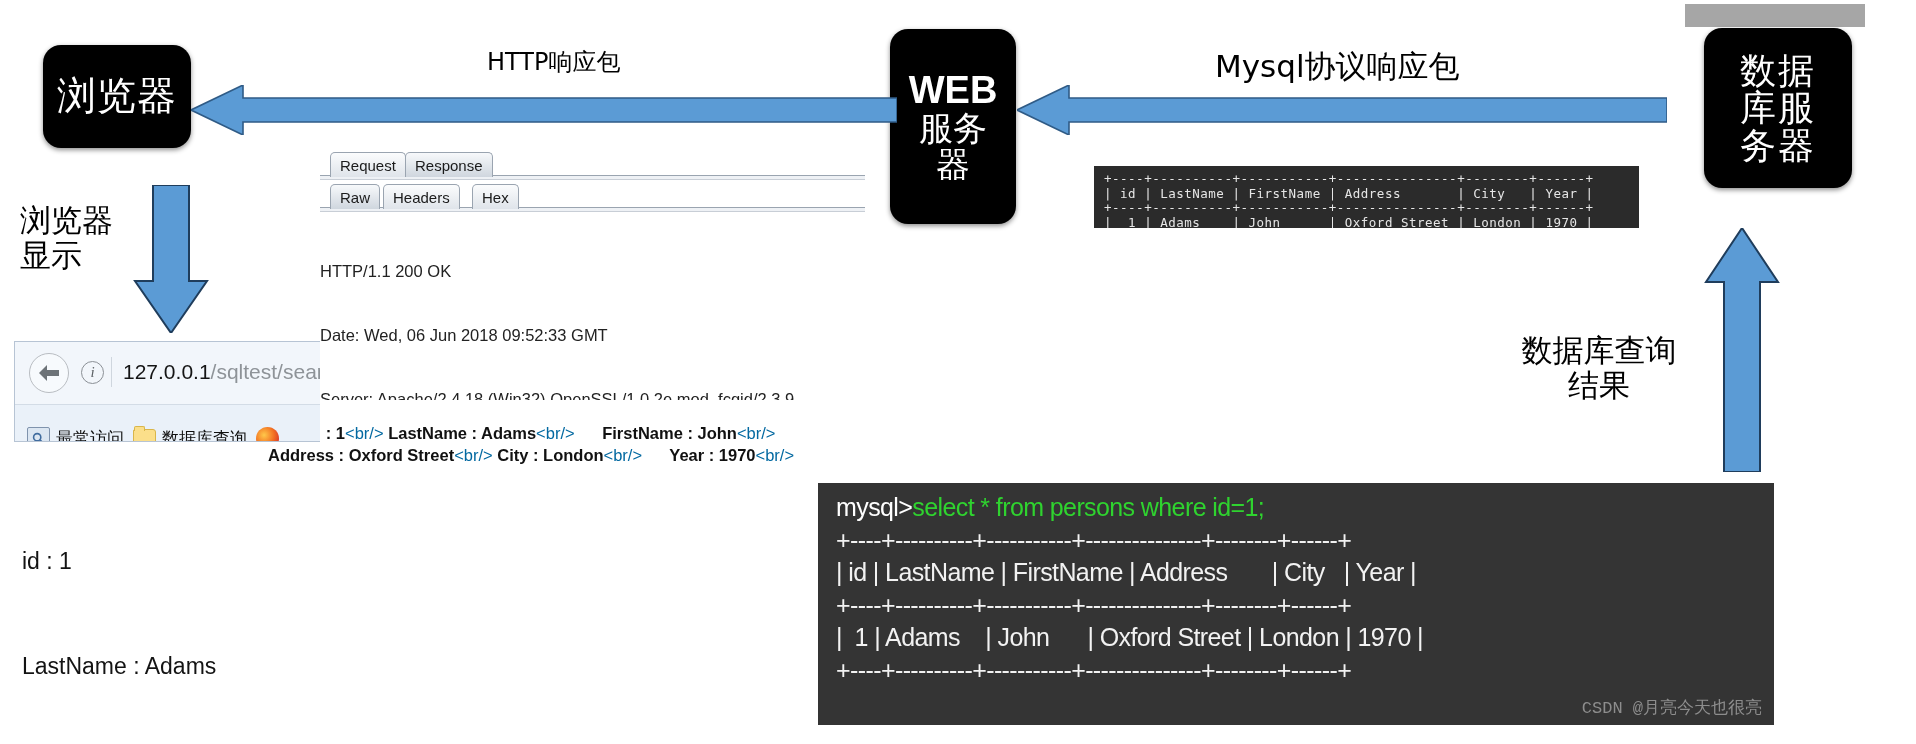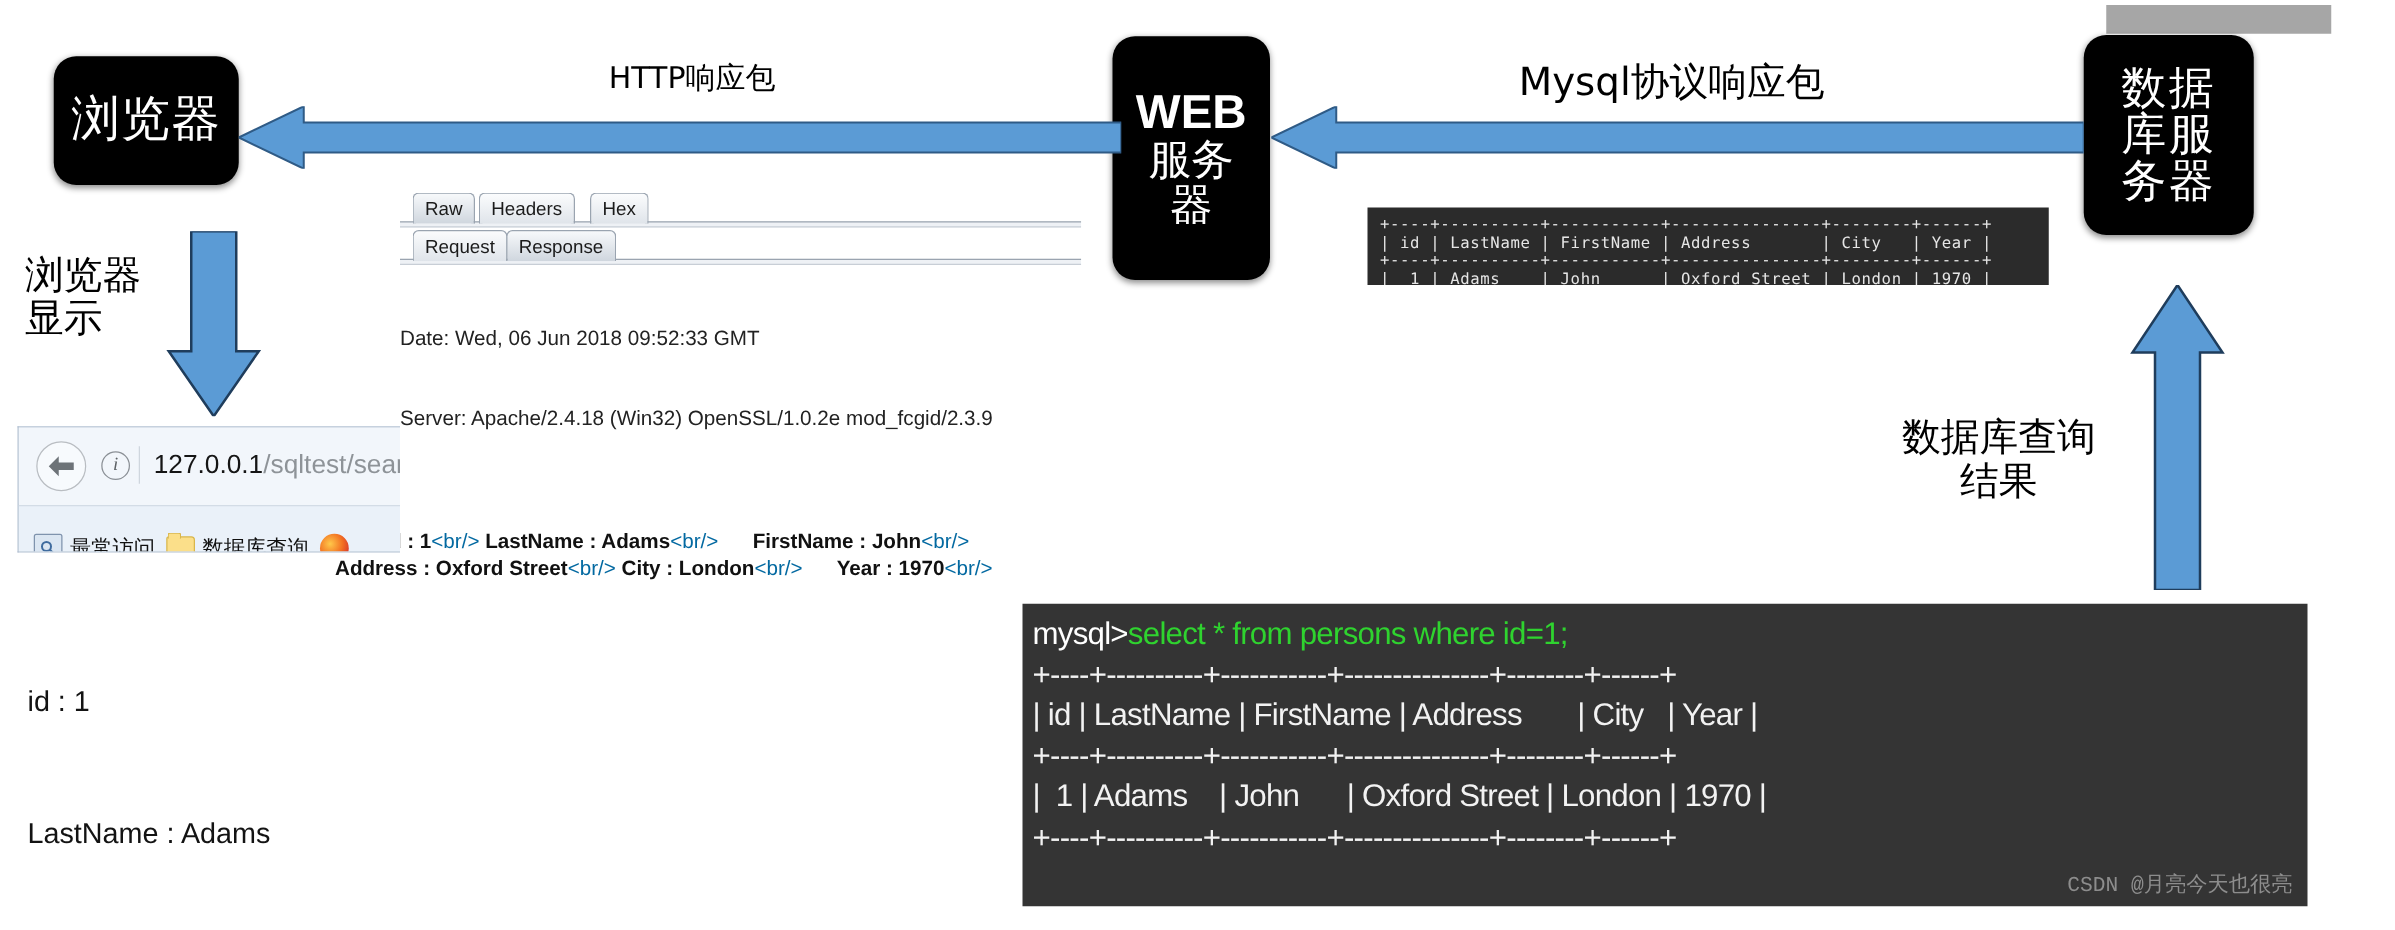--- a/index.html
+++ b/index.html
@@ -21,21 +21,21 @@
   .node .cn{font-family:"DejaVu Serif","Liberation Serif",serif;line-height:1.04;}
   .node .en{font-family:"Liberation Sans","DejaVu Sans",sans-serif;font-weight:bold;}
 
   #node-browser{left:43px;top:45px;width:148px;height:103px;}
   #node-browser .cn{font-size:39px;letter-spacing:1px;}
 
   #node-web{left:890px;top:29px;width:126px;height:195px;}
   #node-web .en{font-size:38px;line-height:1;margin-bottom:2px;}
   #node-web .cn{font-size:34px;}
 
-  #node-db{left:1667px;top:28px;width:136px;height:160px;}
+  #node-db{left:1704px;top:28px;width:148px;height:160px;}
   #node-db .cn{font-size:36px;letter-spacing:2px;}
 
   
   #grey-bar{left:1685px;top:4px;width:180px;height:23px;background:#a6a6a6;}
 
   
   .arrow{position:absolute;}
   .arrow svg{display:block;}
 
   
@@ -135,22 +135,22 @@
     left:1094px;top:166px;width:545px;height:62px;background:#2b2b2b;
     padding:6px 10px;box-sizing:border-box;overflow:hidden;
   }
   #db-console pre{
     margin:0;color:#e6e6e6;font-size:12.5px;line-height:14.6px;letter-spacing:.5px;
     font-family:"DejaVu Sans Mono","Liberation Mono",monospace;
   }
 
   
   #mysql-console{
-    left:818px;top:483px;width:1028px;height:242px;background:#343434;
-    padding:8px 8px;box-sizing:border-box;overflow:hidden;
+    left:818px;top:483px;width:956px;height:242px;background:#343434;
+    padding:8px 18px;box-sizing:border-box;overflow:hidden;
   }
   #mysql-console .line{
     color:#f2f2f2;font-size:25px;line-height:32.5px;white-space:pre;
     font-family:"Liberation Sans","DejaVu Sans",sans-serif;
     letter-spacing:-0.6px;
   }
   #mysql-console .prompt{color:#ffffff;}
   #mysql-console .query{color:#2fd32f;}
   #mysql-console .rowinset{color:#f01c1c;}
   #watermark{
@@ -205,34 +205,35 @@
 
 <div class="label" id="label-http">HTTP响应包</div>
 <div class="label" id="label-mysql">Mysql协议响应包</div>
 <div class="label" id="label-browsershow">浏览器
 显示</div>
 <div class="label" id="label-dbquery">数据库查询
 结果</div>
 
 <div class="abs" id="burp">
 
+  <div class="tabrow">
+    <div class="baseline"></div>
+    <div class="tab" style="left:10px;">Request</div>
+    <div class="tab sel" style="left:85px;">Response</div>
+  </div>
+
   <div class="tabrow" style="margin-top:2px;">
     <div class="baseline"></div>
     <div class="tab sel" style="left:10px;">Raw</div>
     <div class="tab" style="left:63px;">Headers</div>
     <div class="tab" style="left:152px;">Hex</div>
   </div>
 
-  <div class="tabrow">
-    <div class="baseline"></div>
-    <div class="tab" style="left:10px;">Request</div>
-    <div class="tab sel" style="left:85px;">Response</div>
-  </div>
-
   <div class="headers">
+    <div>HTTP/1.1 200 OK</div>
     <div>Date: Wed, 06 Jun 2018 09:52:33 GMT</div>
     <div>Server: Apache/2.4.18 (Win32) OpenSSL/1.0.2e mod_fcgid/2.3.9</div>
     
     
     
     
   </div>
 </div>
 
 <div class="abs" id="respbody"><span class="tag">&lt;/br&gt;</span><span>id : 1</span><span class="tag">&lt;br/&gt;</span><span> LastName : Adams</span><span class="tag">&lt;br/&gt;</span><span>      FirstName : John</span><span class="tag">&lt;br/&gt;</span><span> Address : Oxford Street</span><span class="tag">&lt;br/&gt;</span><span> City : London</span><span class="tag">&lt;br/&gt;</span><span>      Year : 1970</span><span class="tag">&lt;br/&gt;</span></div>

